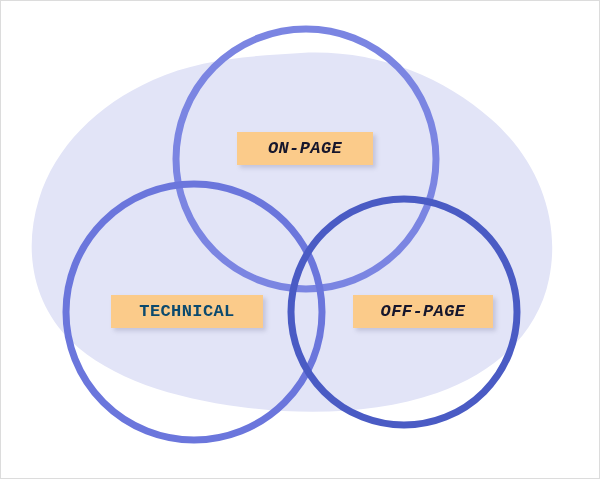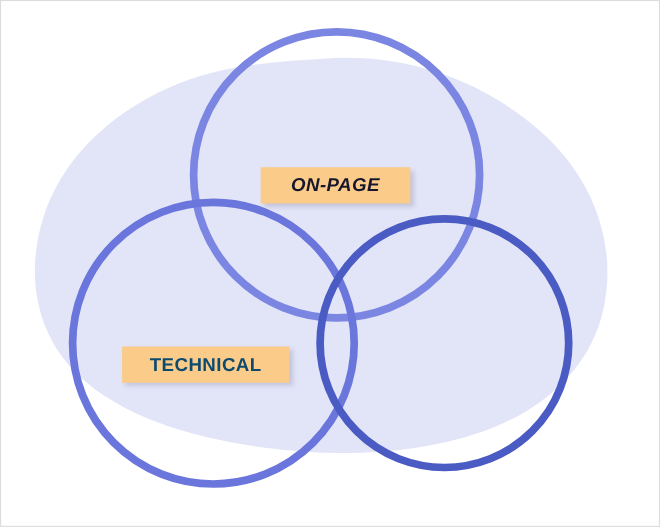--- a/index.html
+++ b/index.html
@@ -29,27 +29,26 @@
     display: block;
   }
   .label-box {
     position: absolute;
     display: flex;
     align-items: center;
     justify-content: center;
     box-sizing: border-box;
     background: #fbcb8a;
     color: #16162c;
-    font-family: Liberation Sans, sans-serif;
+    font-family: Liberation Mono, monospace;
     font-weight: bold;
     font-size: 17px;
     letter-spacing: 0.4px;
     white-space: nowrap;
     box-shadow: 3px 3px 4px rgba(120,120,150,0.28);
-    margin-top: 20px;
   }
   .label-italic {
     font-style: italic;
   }
   .label-upright {
     font-style: normal;
   }
   #label-on-page {
     left: 236px;
     top: 131px;
@@ -90,14 +89,15 @@
 
     <circle id="circle-technical" cx="193" cy="311" r="128" fill="none" stroke="#6b76dc" stroke-width="7"></circle>
 
     <circle id="circle-off-page" cx="403" cy="311" r="113" fill="none" stroke="#4a5bc4" stroke-width="7"></circle>
   </svg>
 
   <div class="label-box label-italic" id="label-on-page" style="background: rgb(251, 203, 138); color: rgb(22, 22, 44);">ON-PAGE</div>
 
   <div class="label-box label-upright" id="label-technical" style="background: rgb(251, 203, 138); color: #0c4a6e;">TECHNICAL</div>
 
+  <div class="label-box label-italic" id="label-off-page" style="background: rgb(251, 203, 138); color: rgb(22, 22, 44);">OFF-PAGE</div>
 
 </div>
 
 </body></html>

